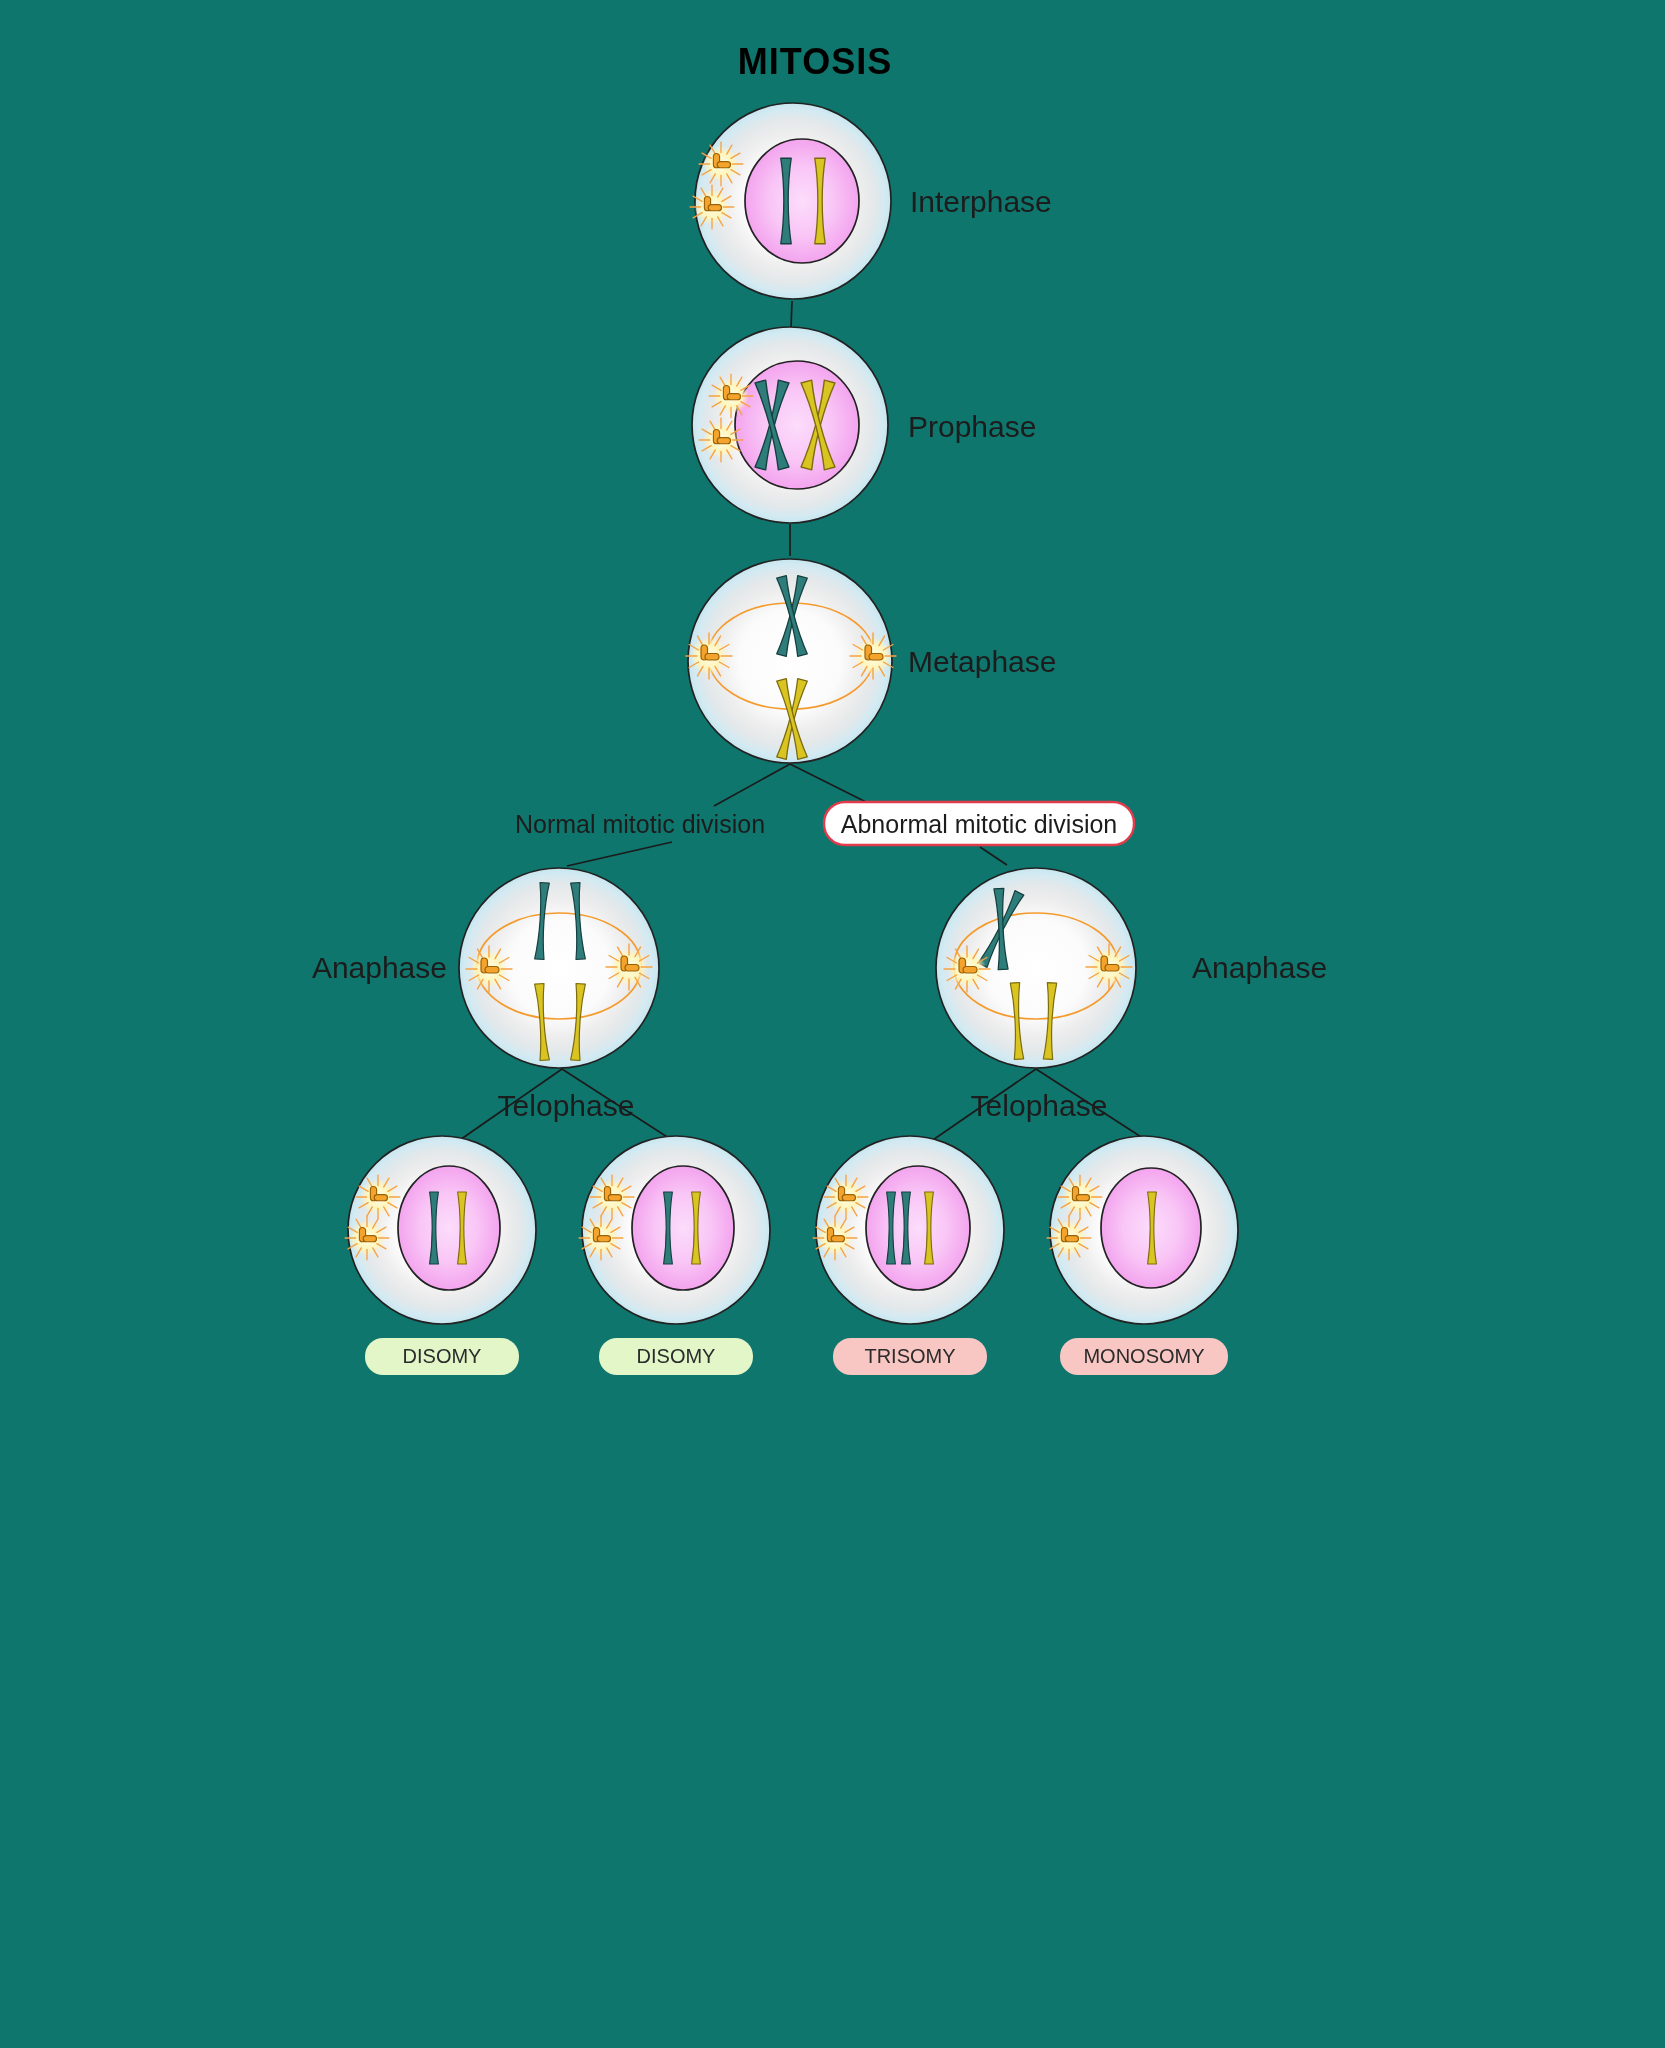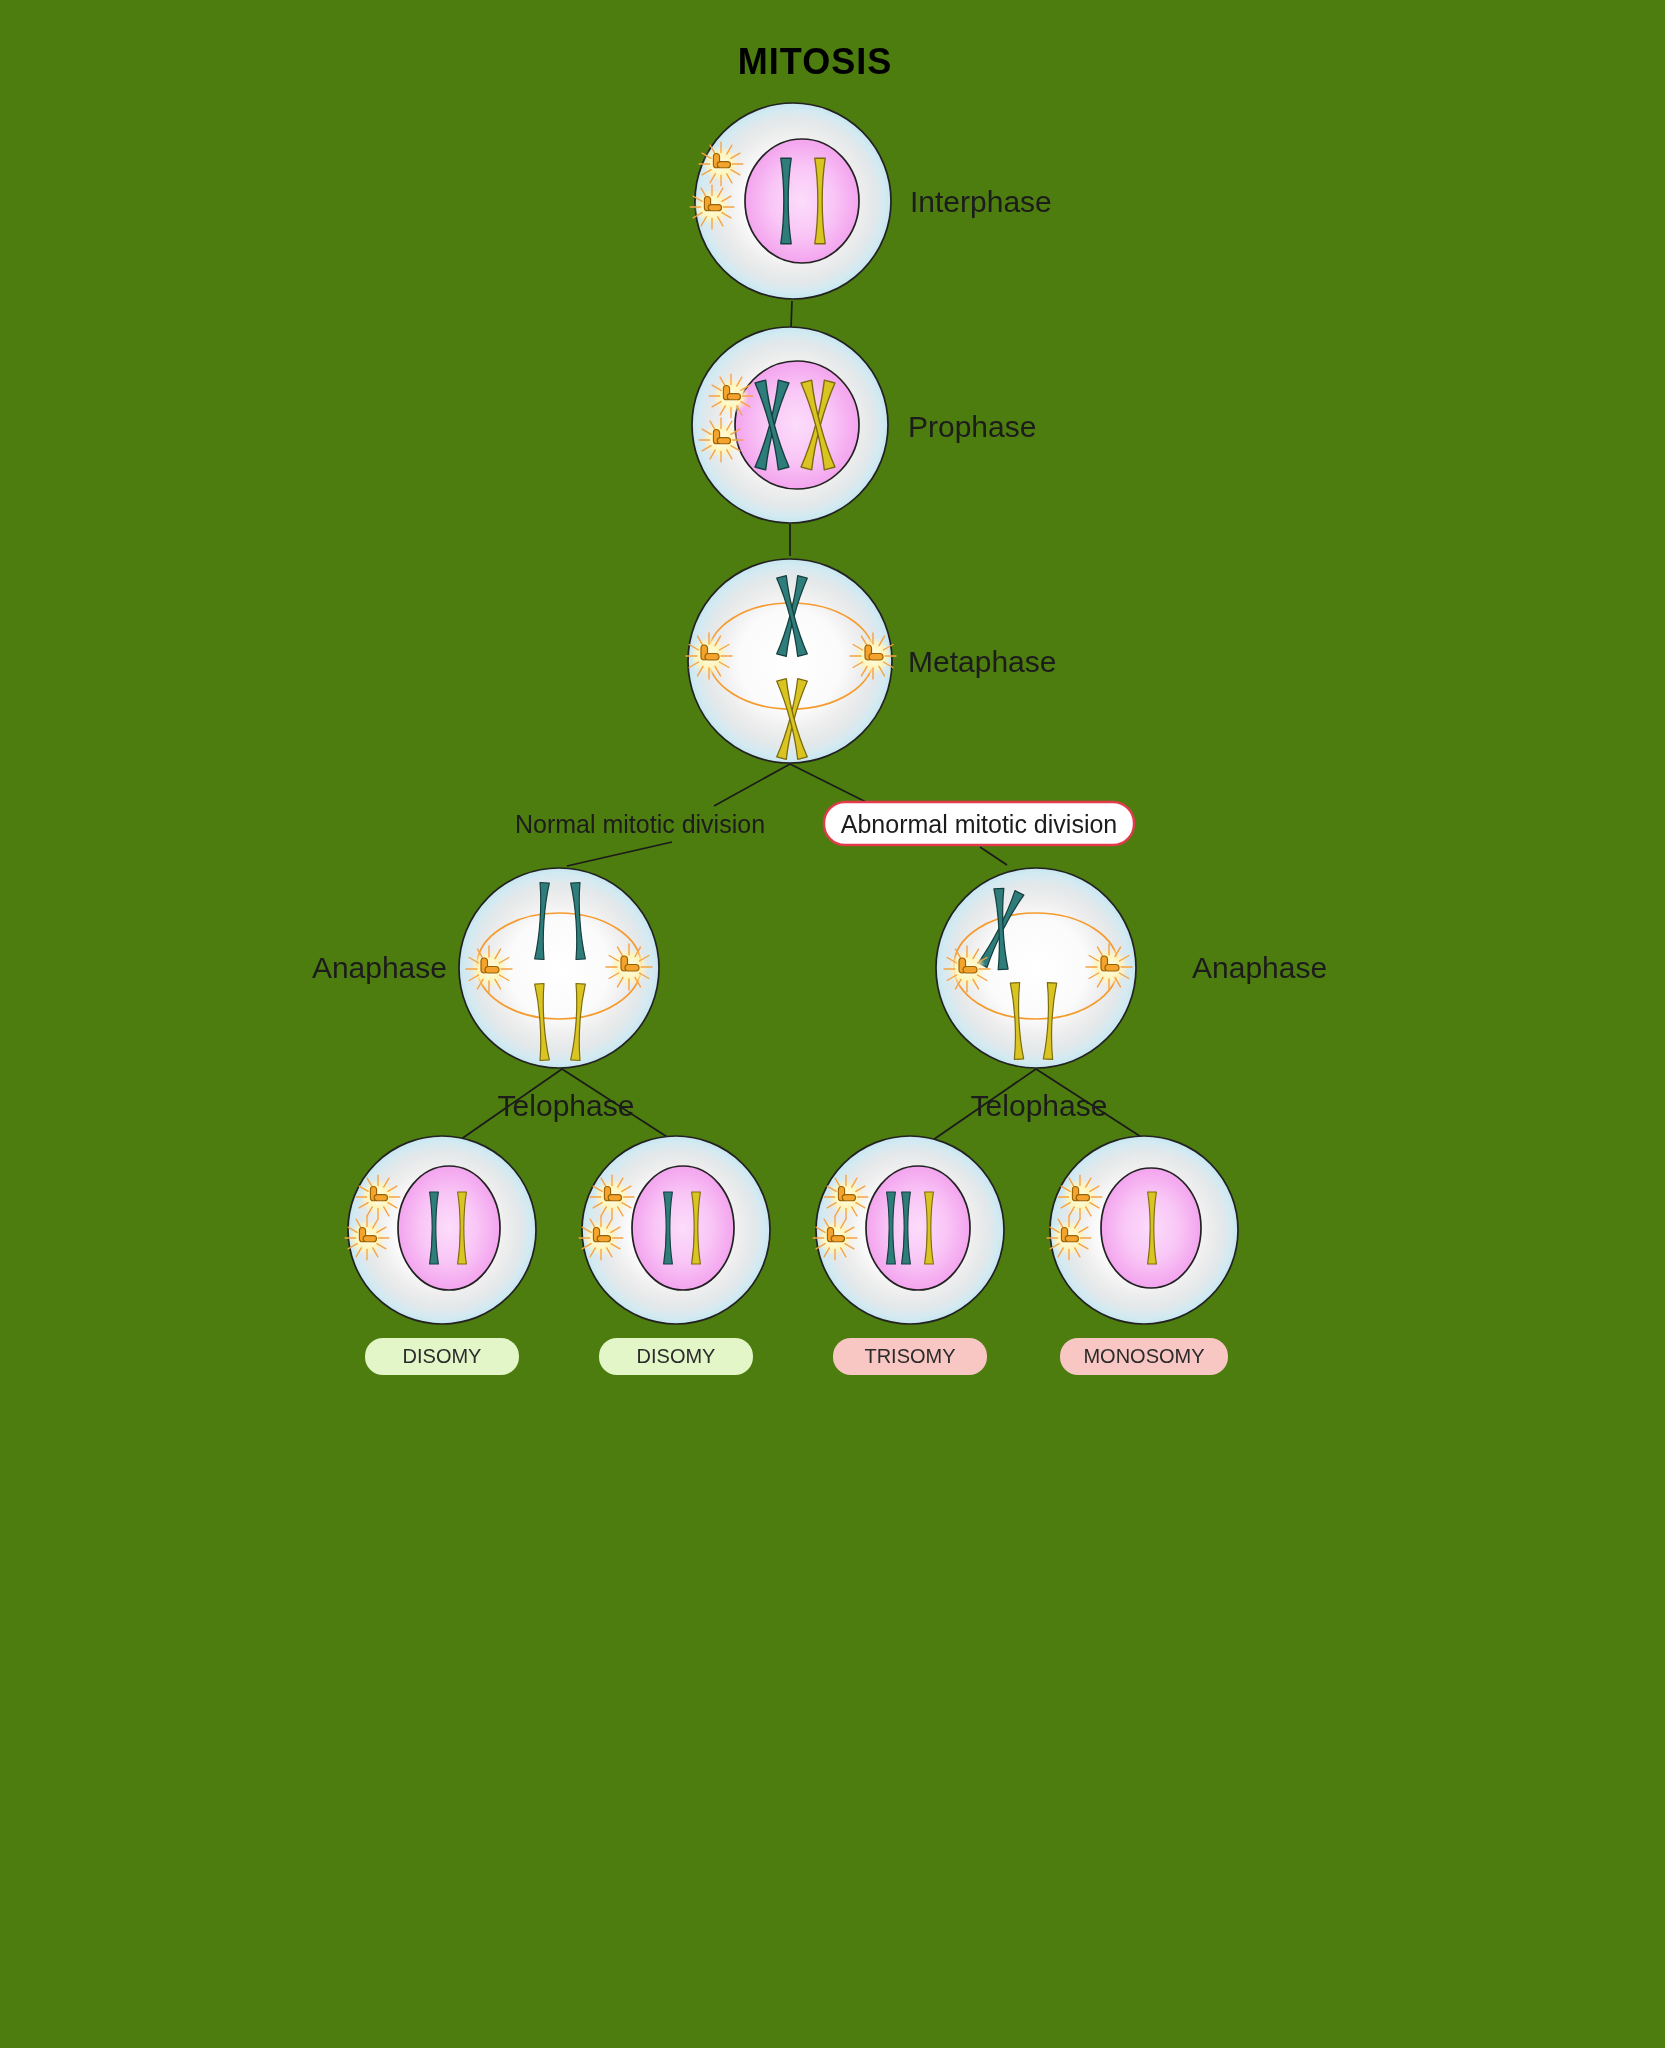--- a/index.html
+++ b/index.html
@@ -1,16 +1,16 @@
 <!DOCTYPE html>
 <html><head>
 <meta charset="utf-8">
 <style>
   html,body{margin:0;padding:0;background:#ffffff;}
-  .canvas{position:relative;width:1665px;height:2048px;background:#4d7c0f;overflow:hidden;}
+  .canvas{position:relative;width:1665px;height:2048px;background:#0f766e;overflow:hidden;}
   svg{position:absolute;left:0;top:0;}
   text{font-family:"Liberation Sans", sans-serif;fill:#1c1c1c;}
   .title-text{font-size:36px;font-weight:bold;fill:#000000;letter-spacing:1px;}
   .stage-label{font-size:30px;}
   .branch-label{font-size:25px;}
   .badge-label{font-size:20px;fill:#2b2b2b;}
   .connector{stroke:#1b1b1b;stroke-width:1.7px;}
   .cell-outline{stroke:#222222;stroke-width:1.7px;}
 </style>
 </head>

